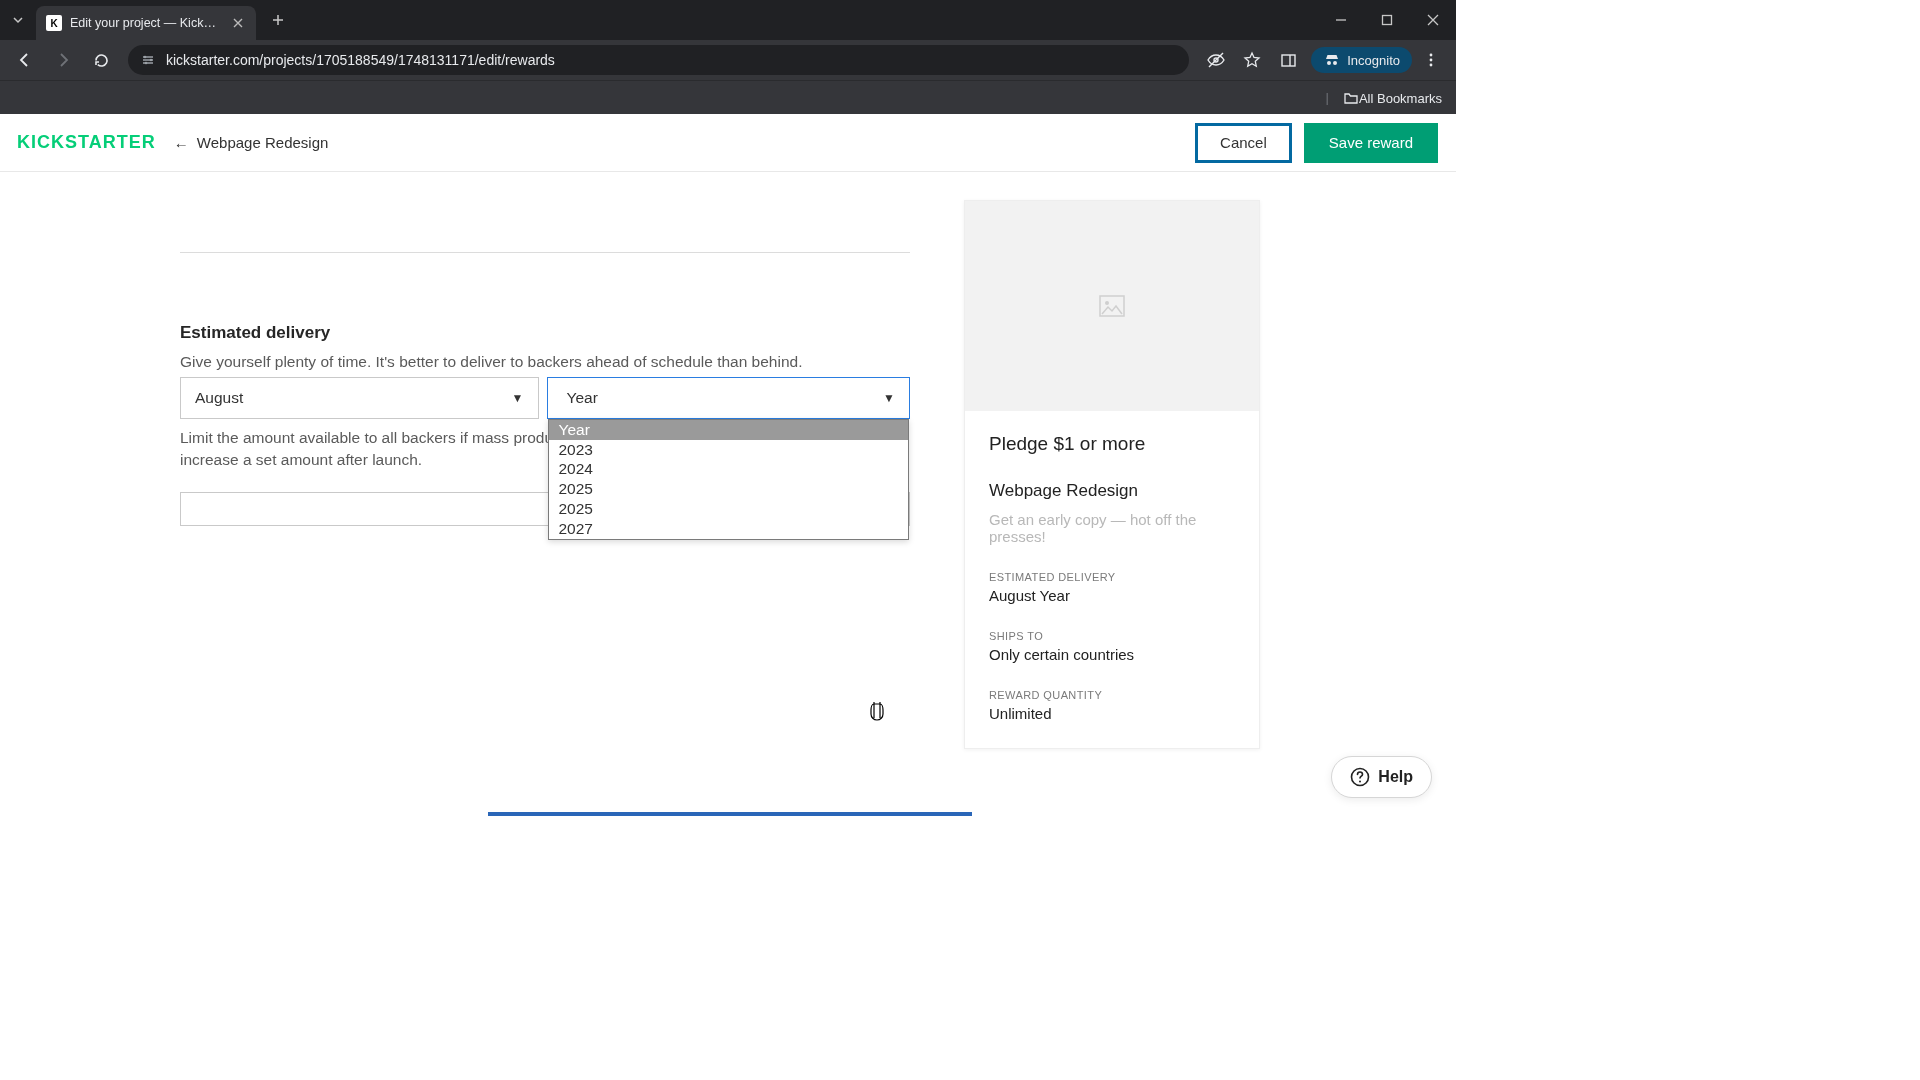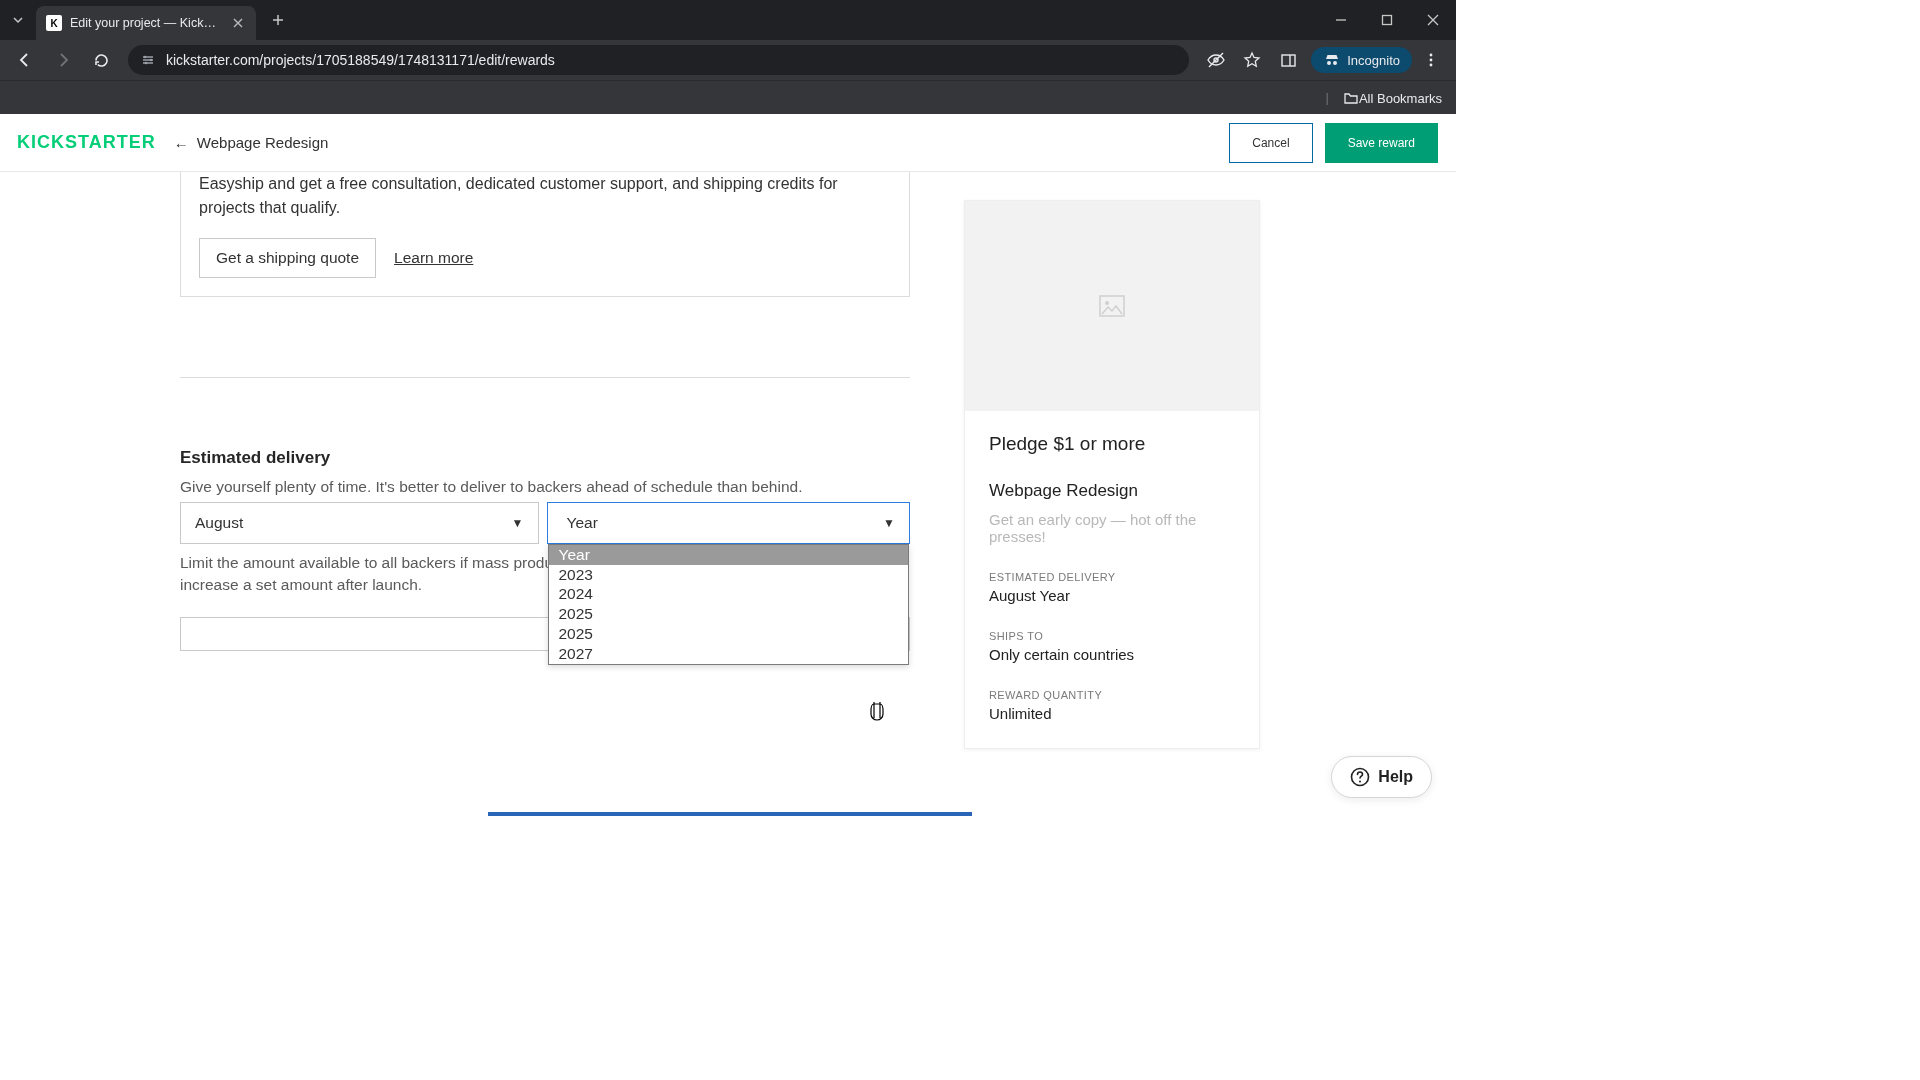--- a/index.html
+++ b/index.html
@@ -28,21 +28,21 @@
 
 .bookmarks { height: 34px; background: #35363a; border-top: 1px solid #2a2b2e; display:flex; align-items:center; justify-content:flex-end; padding: 0 14px; color:#e8eaed; font-size:13px; }
 .bookmarks .sep { color:#6f7277; margin-right:14px; }
 .bookmarks .folder { display:flex; align-items:flex-end; }
 
 
 .appbar { height: 58px; border-bottom: 1px solid #e8e8e8; display:flex; align-items:center; padding: 0 18px 0 17px; background:#fff; }
 .logo { font-family: Arial, sans-serif; font-weight: 900; letter-spacing: 1px; color:#05ce78; font-size:18px; }
 .back-link { margin-left: 18px; font-size: 15px; color:#333; }
 .appbar-spacer { flex:1; }
-.btn { height: 40px; padding: 0 22px; border:1px solid #0369a1; background:#fff; font-size:12px; color:#333; cursor:pointer; }
+.btn { height: 40px; padding: 0 22px; border:3px solid #0369a1; background:#fff; font-size:15px; color:#333; cursor:pointer; }
 .btn.primary { background:#009e74; color:#fff; border-color:#009e74; margin-left:12px; font-weight:500; }
 
 
 .content { position: relative; height: calc(816px - 40px - 40px - 34px - 58px); overflow:hidden; }
 .scroll { position:absolute; inset:0; overflow:hidden; }
 .main-col { position:absolute; left:180px; top:0; width:730px; }
 
 .ship-box { border:1px solid #dcdcdc; padding: 0 18px 18px 18px; border-top:none; }
 .ship-text { font-size:16px; color:#333; line-height:1.5; }
 .ship-actions { display:flex; align-items:center; gap:18px; margin-top:18px; }
@@ -210,27 +210,20 @@
   </span>
   <div class="appbar-spacer"></div>
   <button class="btn">Cancel</button>
   <button class="btn primary">Save reward</button>
 </div>
 
 <div class="content">
   <div class="scroll">
     <div class="main-col">
 
-      <div class="ship-box">
-        <p class="ship-text">Easyship and get a free consultation, dedicated customer support, and shipping credits for projects that qualify.</p>
-        <div class="ship-actions">
-          <button class="ship-btn">Get a shipping quote</button>
-          <a class="learn">Learn more</a>
-        </div>
-      </div>
 
       <div class="divider"></div>
 
       <h3 class="section-title">Estimated delivery</h3>
       <p class="section-sub">Give yourself plenty of time. It's better to deliver to backers ahead of schedule than behind.</p>
 
       <div class="selects">
         <div class="select">
           <span>August</span>
           <span class="caret">▼</span>

